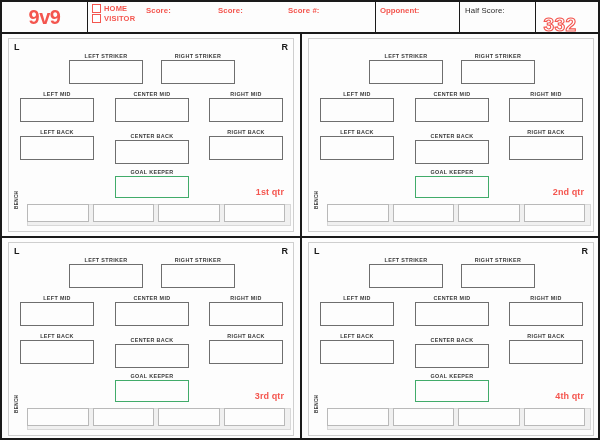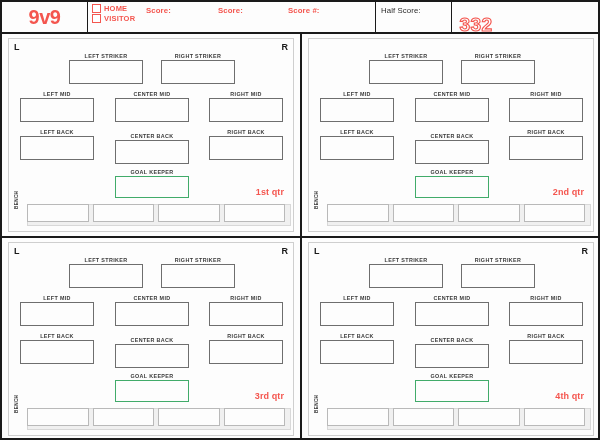--- a/index.html
+++ b/index.html
@@ -233,20 +233,23 @@
         <div class="chkrow">
           <span class="chkbox"></span>
           <span class="chklabel">VISITOR</span>
         </div>
       </div>
       <span class="redfield" id="lbl-date">Score:</span>
       <span class="redfield" id="lbl-time">Score:</span>
       <span class="redfield" id="lbl-game">Score #:</span>
     </div>
 
+    <div class="hcell" id="cell-opp">
+      <span id="lbl-opp">Opponent:</span>
+    </div>
 
     <div class="hcell" id="cell-half">
       <span class="darkfield">Half Score:</span>
     </div>
 
 
     <div class="hcell" id="cell-num">
       <span id="num-text">332</span>
     </div>
   </div>

